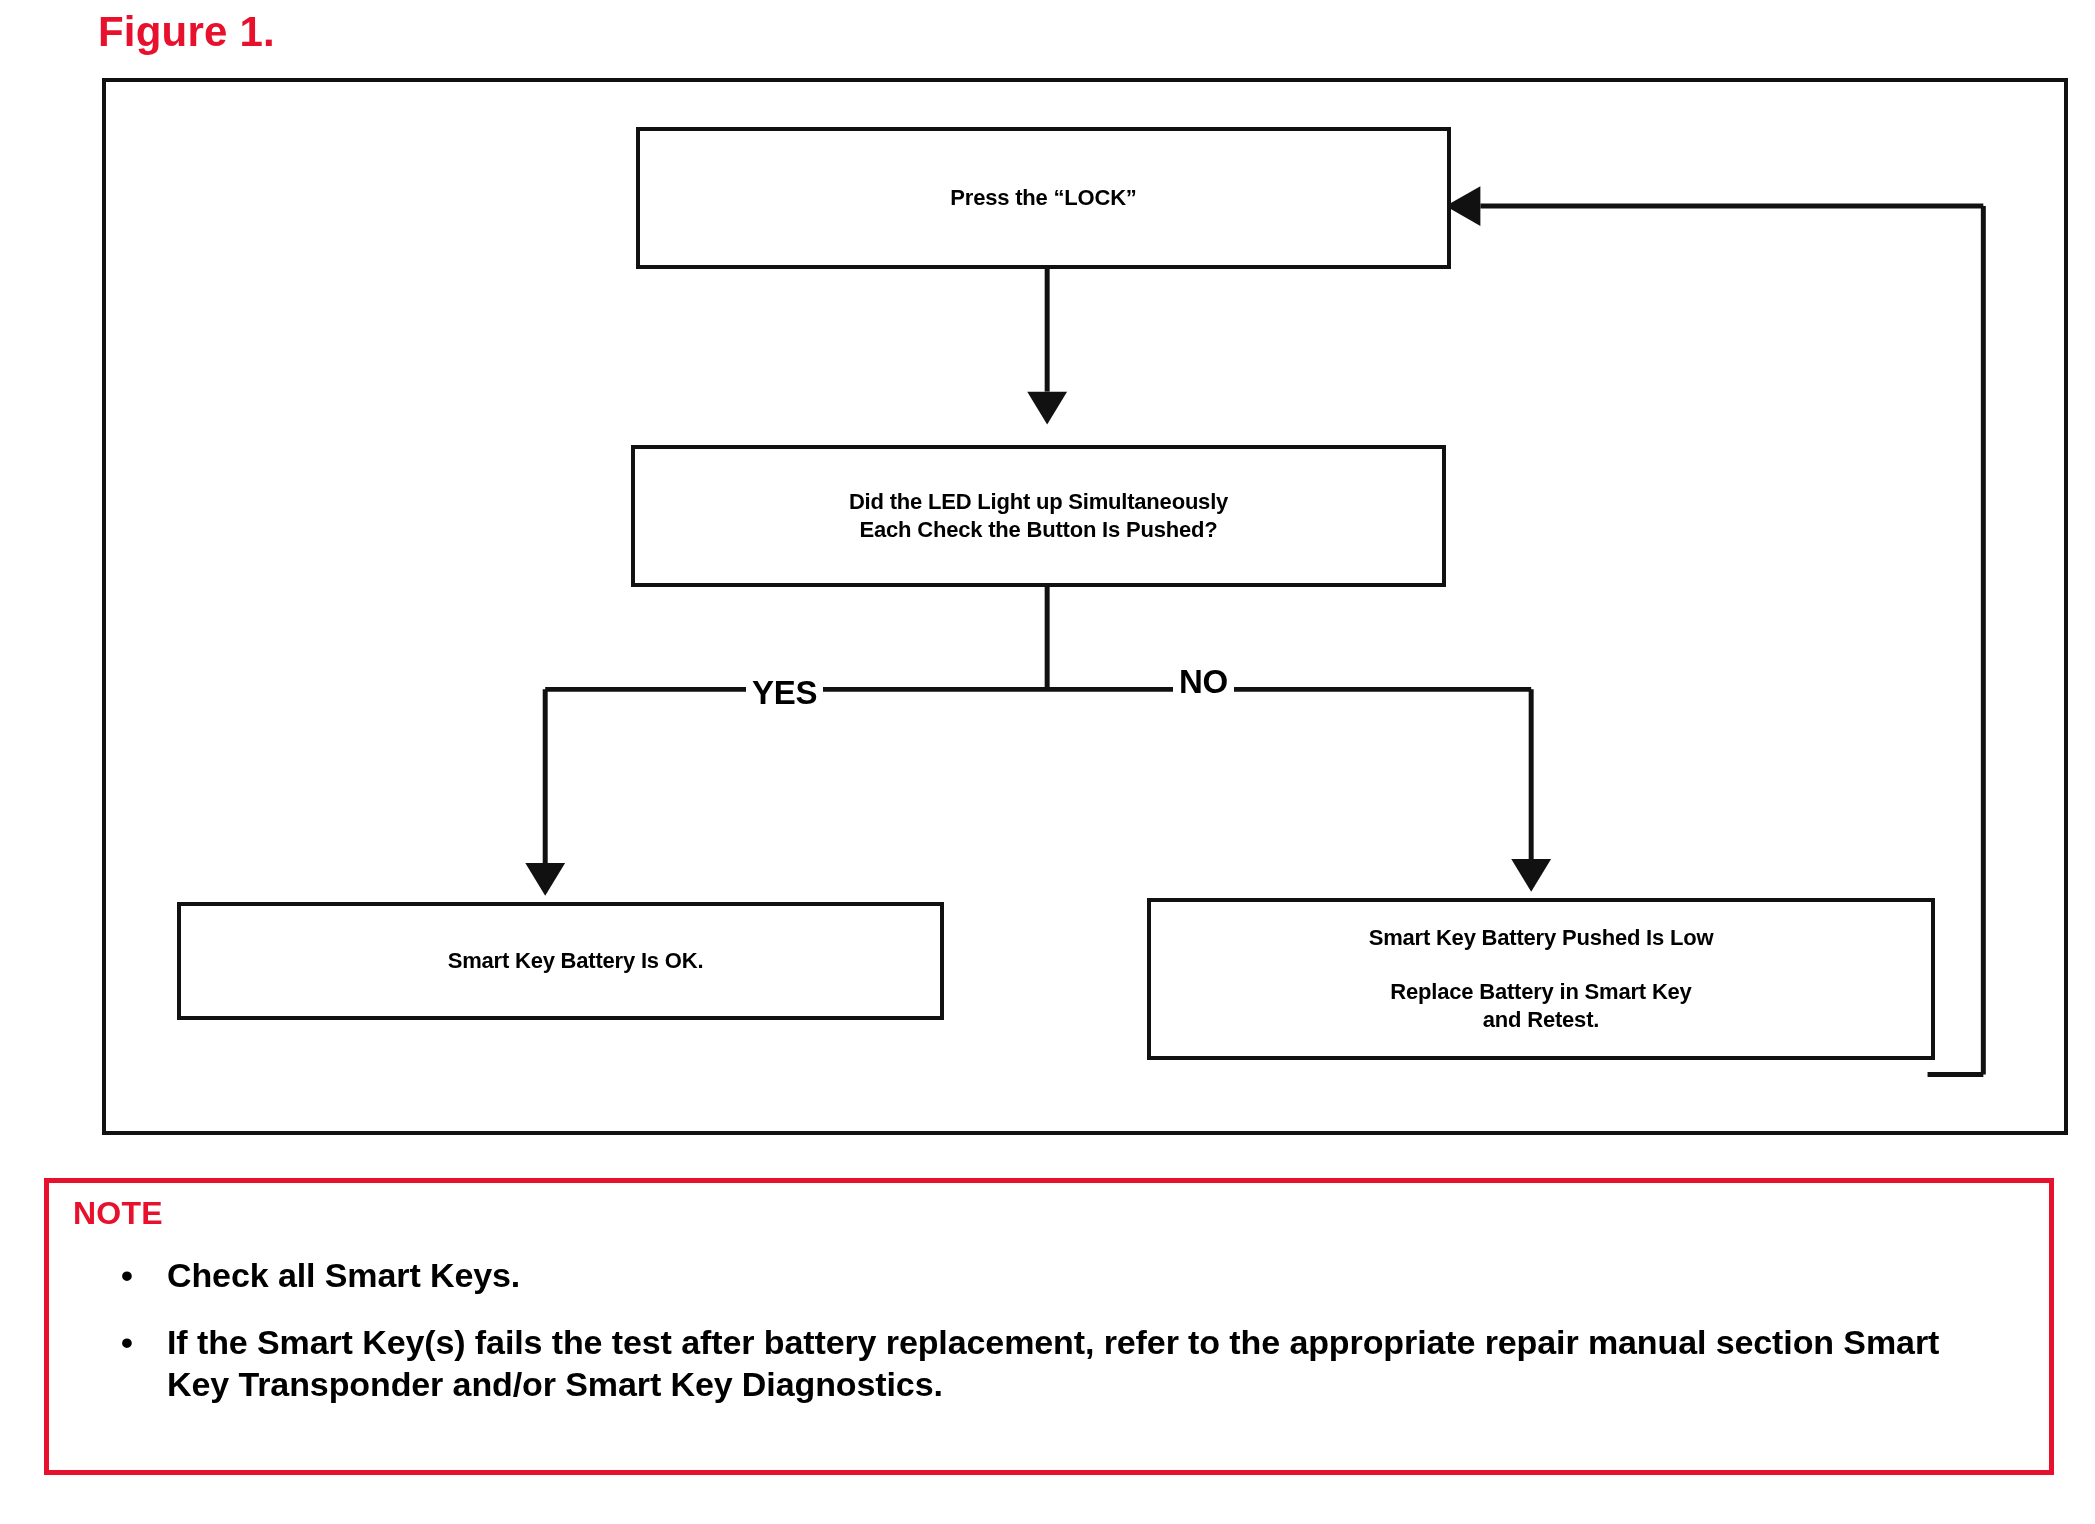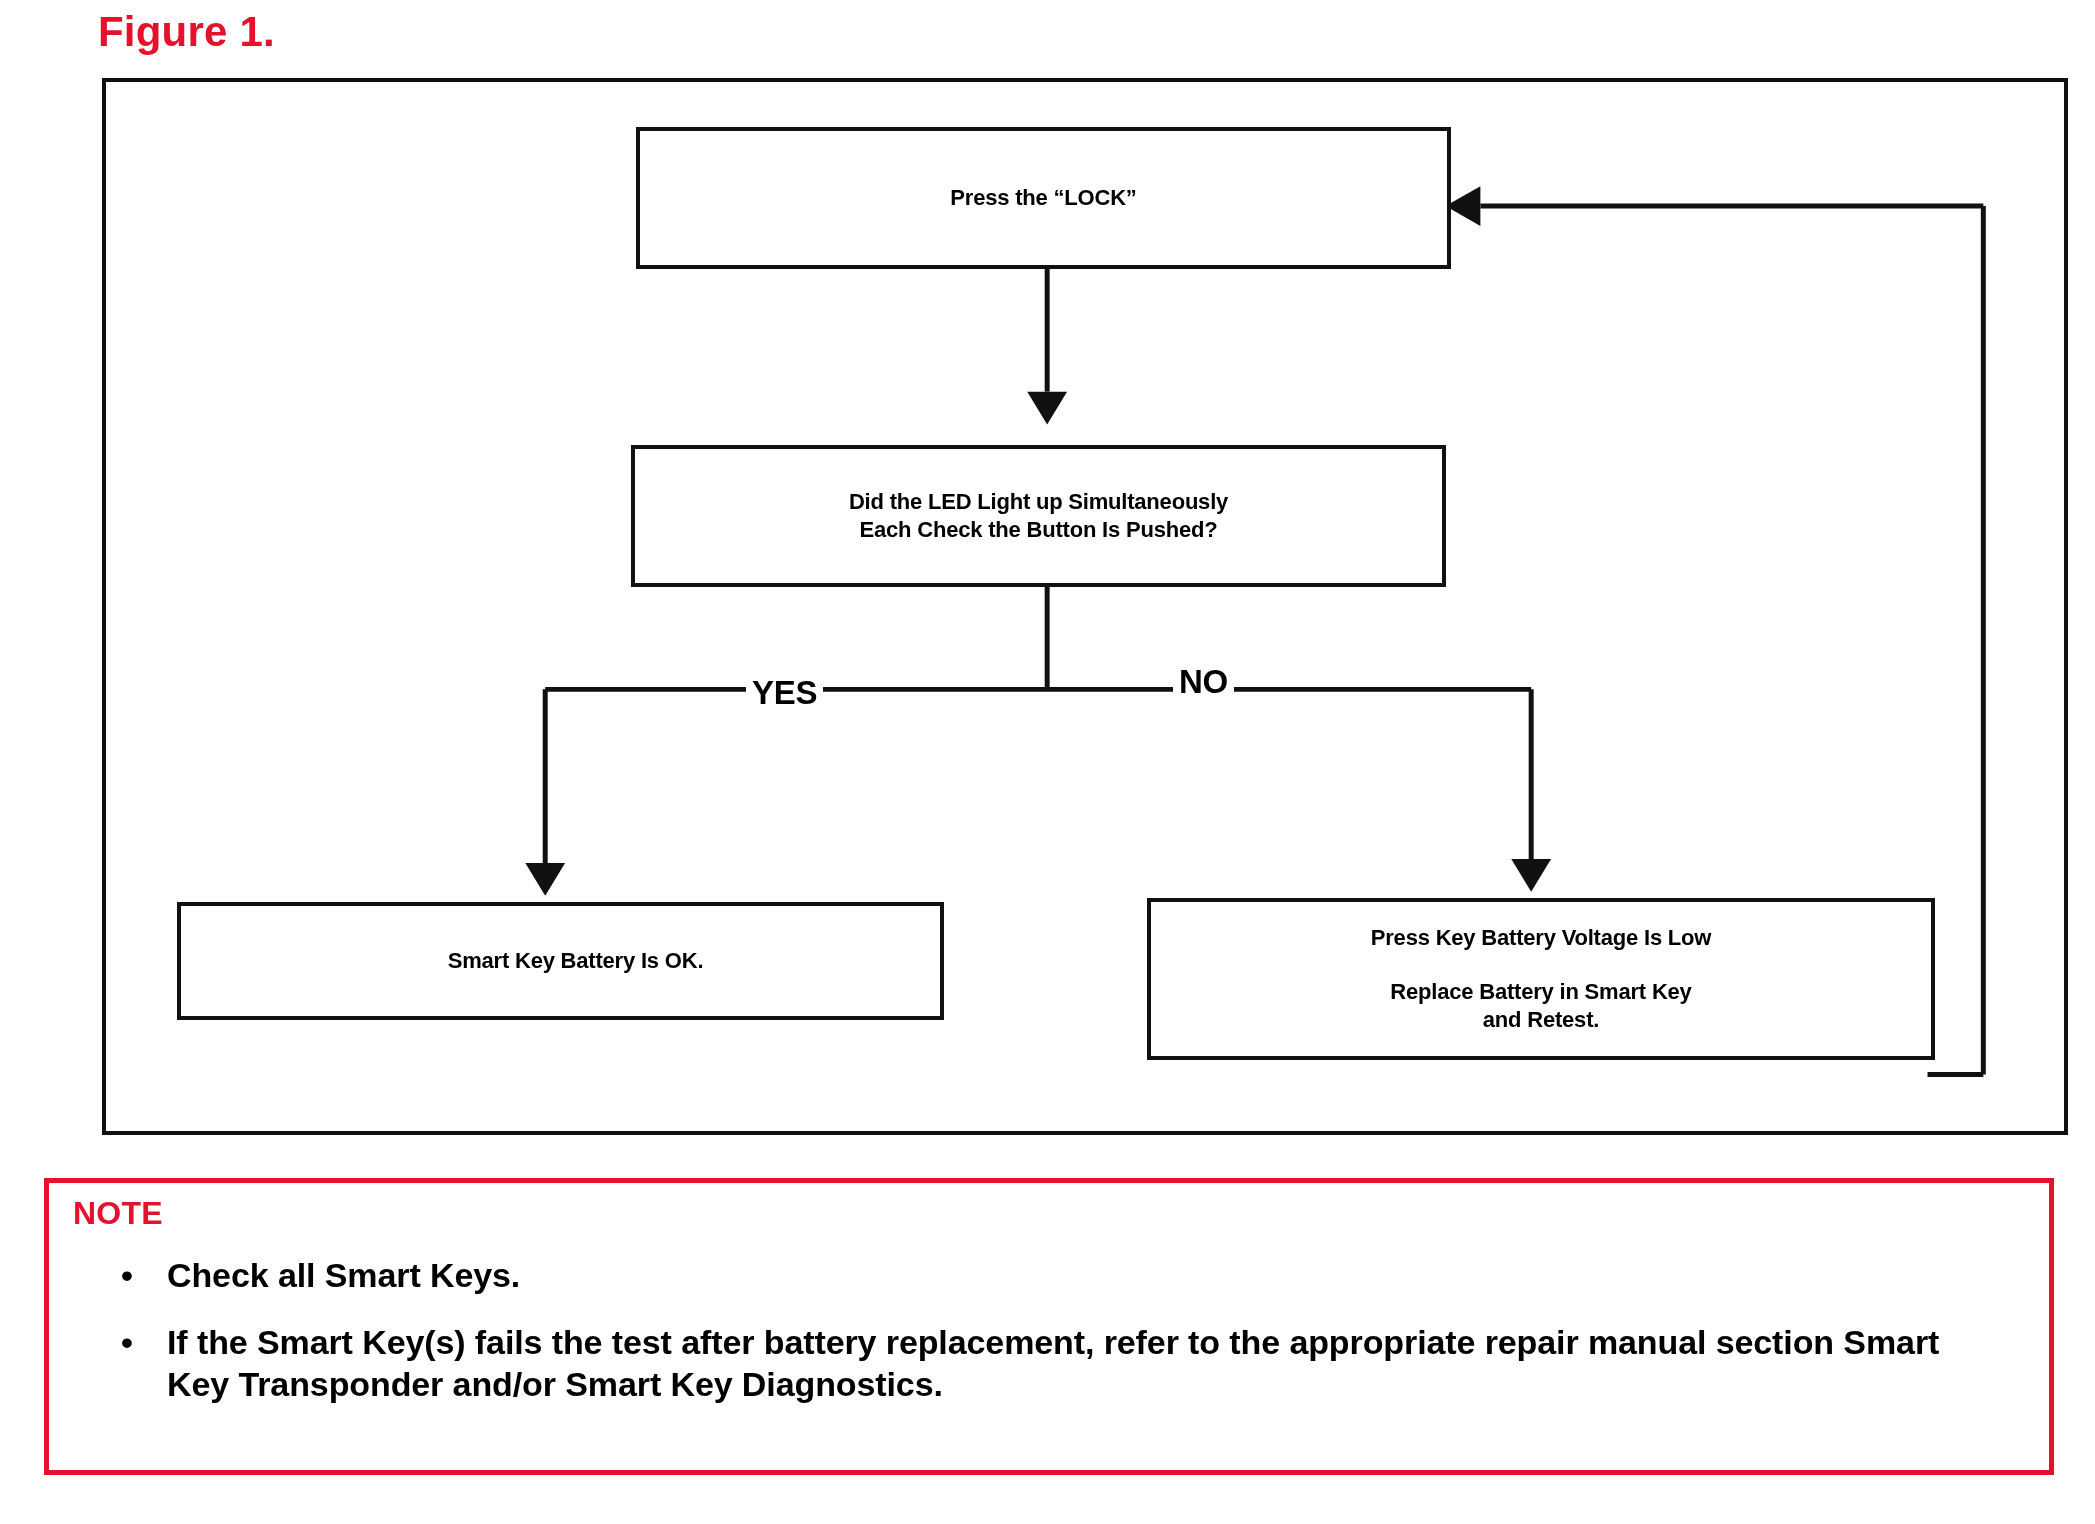--- a/index.html
+++ b/index.html
@@ -221,21 +221,21 @@
   </div>
 
   <div class="branch-label" id="label-yes">YES</div>
   <div class="branch-label" id="label-no">NO</div>
 
   <div class="flow-box" id="box-battery-ok">
     <span class="flow-line">Smart Key Battery Is OK.</span>
   </div>
 
   <div class="flow-box" id="box-battery-low">
-    <span class="flow-line">Press Key Battery Voltage Is Low</span>
+    <span class="flow-line">Smart Key Battery Pushed Is Low</span>
     <span class="gap-line"></span>
     <span class="flow-line">Replace Battery in Smart Key</span>
     <span class="flow-line">and Retest.</span>
   </div>
 
 </div>
 
 <div id="note-panel">
   <div id="note-title">NOTE</div>
   <ul id="note-list">

